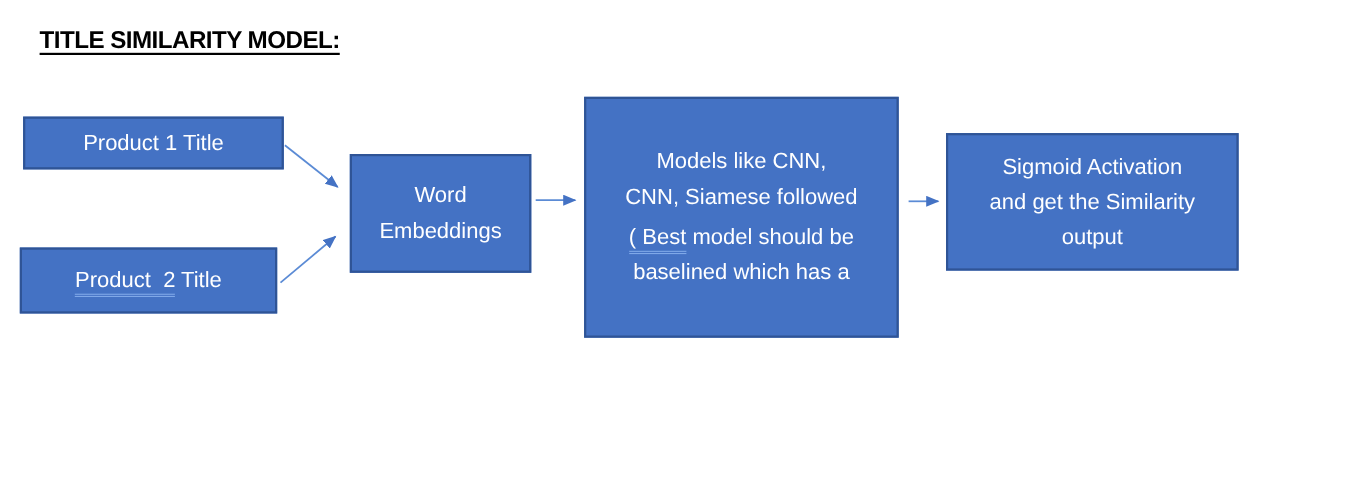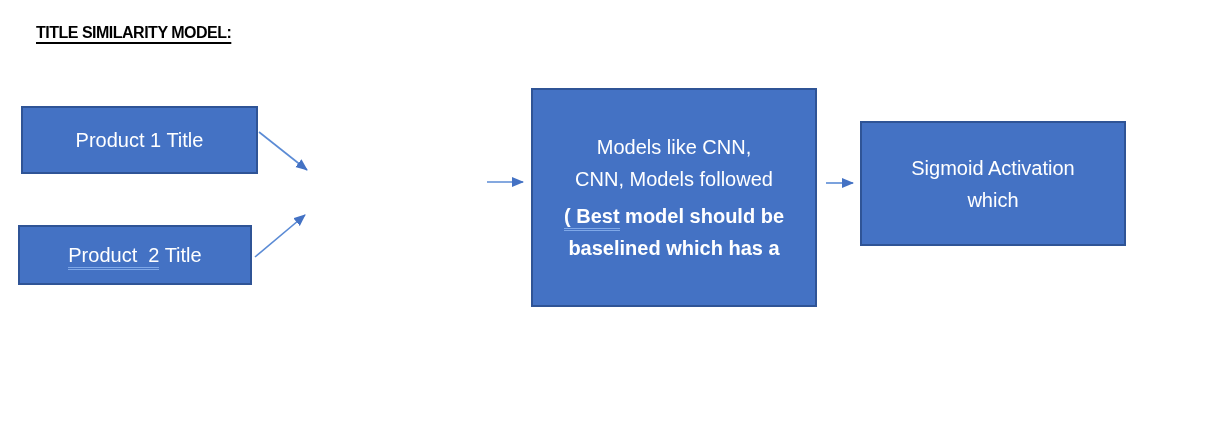--- a/index.html
+++ b/index.html
@@ -19,21 +19,21 @@
     width: 1232px;
     height: 440px;
     background: var(--background);
     font-family: "Liberation Sans", sans-serif;
     overflow: hidden;
   }
   .diagram-title {
     position: absolute;
     left: 36px;
     top: 24px;
-    font-size: 16px;
+    font-size: 22px;
     font-weight: bold;
     letter-spacing: -0.5px;
     color: var(--title-text);
     text-decoration: underline;
     text-decoration-thickness: 2px;
     text-underline-offset: 4px;
     white-space: pre;
   }
   .connectors {
     position: absolute;
@@ -59,26 +59,26 @@
     text-align: center;
     font-size: 20px;
     line-height: 32px;
   }
   .box .pre { white-space: pre; }
   .underline-grammar {
     border-bottom: 3px double var(--grammar-underline);
     padding-bottom: 1px;
     white-space: pre;
   }
-  .box-product1 { left: 21px;  top: 106px; width: 237px; height: 68px; }
+  .box-product1 { left: 21px;  top: 106px; width: 237px; height: 48px; }
   .box-product2 { left: 18px;  top: 225px; width: 234px; height: 60px; }
   .box-word     { left: 318px; top: 140px; width: 165px; height: 108px; }
   .box-models   { left: 531px; top: 88px;  width: 286px; height: 219px; }
   .box-sigmoid  { left: 860px; top: 121px; width: 266px; height: 125px; text-align: right; }
-  .box-models .note { margin-top: 5px; font-weight: bold; }
+  .box-models .note { margin-top: 5px; }
 </style>
 </head>
 <body>
 
 <div class="canvas">
 
   <div class="diagram-title">TITLE SIMILARITY MODEL:</div>
 
   <svg class="connectors" viewBox="0 0 1232 440" xmlns="http://www.w3.org/2000/svg">
     <defs>
@@ -95,32 +95,37 @@
   <div class="box box-product1">
     <span class="pre">Product 1 Title</span>
   </div>
 
   <div class="box box-product2">
     <div>
       <span class="underline-grammar">Product  2</span><span class="pre"> Title</span>
     </div>
   </div>
 
+  <div class="box box-word">
+    <div>Word</div>
+    <div>Embeddings</div>
+  </div>
 
   <div class="box box-models">
     <div>
       <div>Models like CNN,</div>
-      <div>CNN, Models followed</div>
+      <div>CNN, Siamese followed</div>
     </div>
     <div class="note">
       <div>
         <span class="underline-grammar">( Best</span><span class="pre"> model should be</span>
       </div>
       <div>baselined which has a</div>
     </div>
   </div>
 
   <div class="box box-sigmoid">
     <div>Sigmoid Activation</div>
-    <div>which</div>
+    <div>and get the Similarity</div>
+    <div>output</div>
   </div>
 
 </div>
 
 </body></html>

